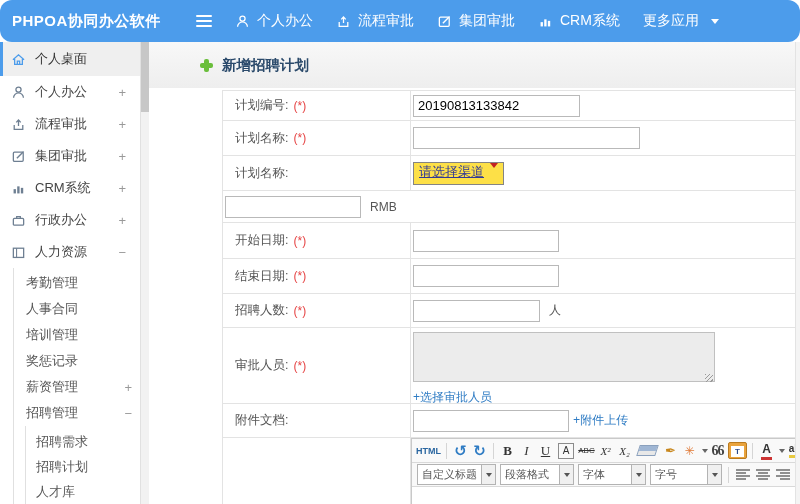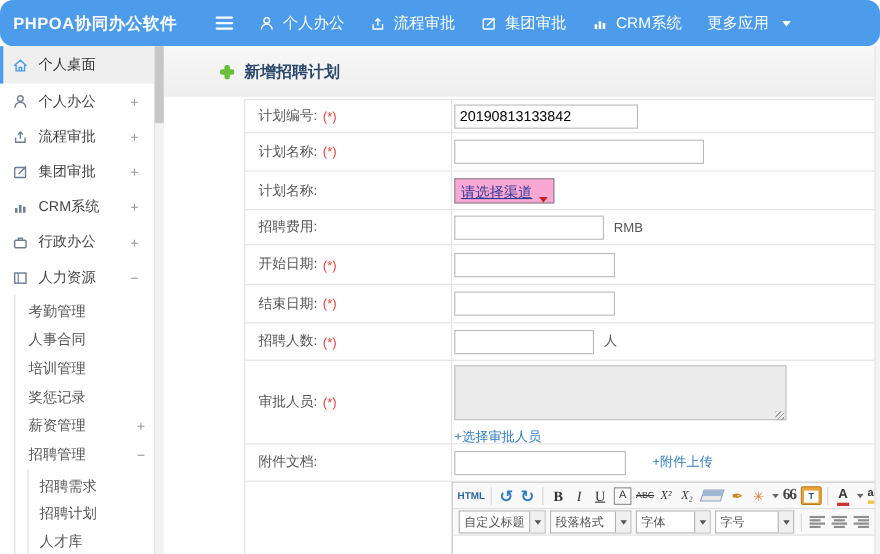--- a/index.html
+++ b/index.html
@@ -53,29 +53,29 @@
   .frow:nth-child(7){height:34px;}
   .frow:nth-child(8){height:76px;}
   .frow:nth-child(9){height:34px;}
   .frow:nth-child(10){height:67px;border-bottom:none;}
   .fcell-label{width:188px;min-width:188px;border-right:1px solid #e3e3e3;display:flex;align-items:center;padding-left:12px;font-size:12.5px;color:#555;box-sizing:border-box;}
   .fcell-label .req{color:#e64545;margin-left:5px;font-size:12px;}
   .fcell-input{flex:1;display:flex;align-items:center;padding-left:2px;font-size:13px;color:#444;overflow:hidden;}
   .ti{height:22px;border:1px solid #b9b9b9;background:#fff;font-size:13px;font-family:"Liberation Sans","DejaVu Sans",sans-serif;padding:0 4px;box-sizing:border-box;}
   .suffix{margin-left:9px;font-size:12px;color:#555;}
   .flink{font-size:12px;color:#2f7cc4;text-decoration:none;cursor:pointer;}
-  .selbox{display:inline-flex;align-items:flex-end;height:21px;border:1px solid #848484;background:#f9a8d4;padding:0 5px;cursor:pointer;}
+  .selbox{display:inline-flex;align-items:flex-start;height:21px;border:1px solid #848484;background:#fde047;padding:0 5px;cursor:pointer;text-decoration:underline;}
   .seltxt{font-size:13px;color:#323a96;text-decoration:underline;margin-right:6px;}
   .selcaret{width:0;height:0;border-left:4px solid transparent;border-right:4px solid transparent;border-top:5px solid #c22222;}
   .approver-cell{flex-direction:column;align-items:flex-start;justify-content:flex-start;padding-top:4px;}
   .ta-wrap{position:relative;display:inline-block;}
   .ta{width:302px;height:50px;background:#ececec;border:1px solid #c0c0c0;resize:none;box-sizing:border-box;font-family:"Liberation Sans","DejaVu Sans",sans-serif;}
   .ta-grip{position:absolute;right:2px;bottom:3px;width:8px;height:8px;background:repeating-linear-gradient(135deg,#9a9a9a 0 1px,transparent 1px 3px);}
   .approver-cell .flink{margin-top:4px;}
-  .attach-link{margin-left:24px;}
+  .attach-link{margin-left:4px;font-family:Liberation Mono, monospace;}
   
   .editor-cell{padding:0;align-items:stretch;}
   .editor{flex:1;border:1px solid #c9c9c9;border-right:none;box-sizing:border-box;background:#fff;display:flex;flex-direction:column;min-width:0;}
   .tb-row{display:flex;align-items:center;background:#f9f9f9;border-bottom:1px solid #d9d9d9;padding:2px 3px;height:24px;box-sizing:border-box;white-space:nowrap;overflow:hidden;}
   .tb{display:inline-flex;align-items:center;justify-content:center;min-width:17px;height:19px;margin:0 1px;font-size:12px;color:#333;cursor:pointer;flex:none;}
   .tbsep{width:1px;height:16px;background:#d5d5d5;margin:0 4px;flex:none;}
   .tb.html{font-size:9px;font-weight:bold;color:#2a66a0;letter-spacing:0;}
   .tb.arrow{color:#2f7cc4;font-size:15px;font-weight:bold;}
   .tb.b{font-family:"Liberation Serif","DejaVu Serif",serif;font-weight:bold;font-size:13px;}
   .tb.i{font-family:"Liberation Serif","DejaVu Serif",serif;font-style:italic;font-size:13px;}
@@ -306,23 +306,20 @@
       </div>
       <div class="fcell-input">
         <div class="selbox">
           <span class="seltxt">请选择渠道</span>
           <span class="selcaret"></span>
         </div>
       </div>
     </div>
 
     <div class="frow">
-      <div class="fcell-label">
-        <span>招聘费用:</span>
-      </div>
       <div class="fcell-input">
         <input class="ti" style="width: 136px;">
         <span class="suffix">RMB</span>
       </div>
     </div>
 
     <div class="frow">
       <div class="fcell-label">
         <span>开始日期:</span>
         <span class="req">(*)</span>

